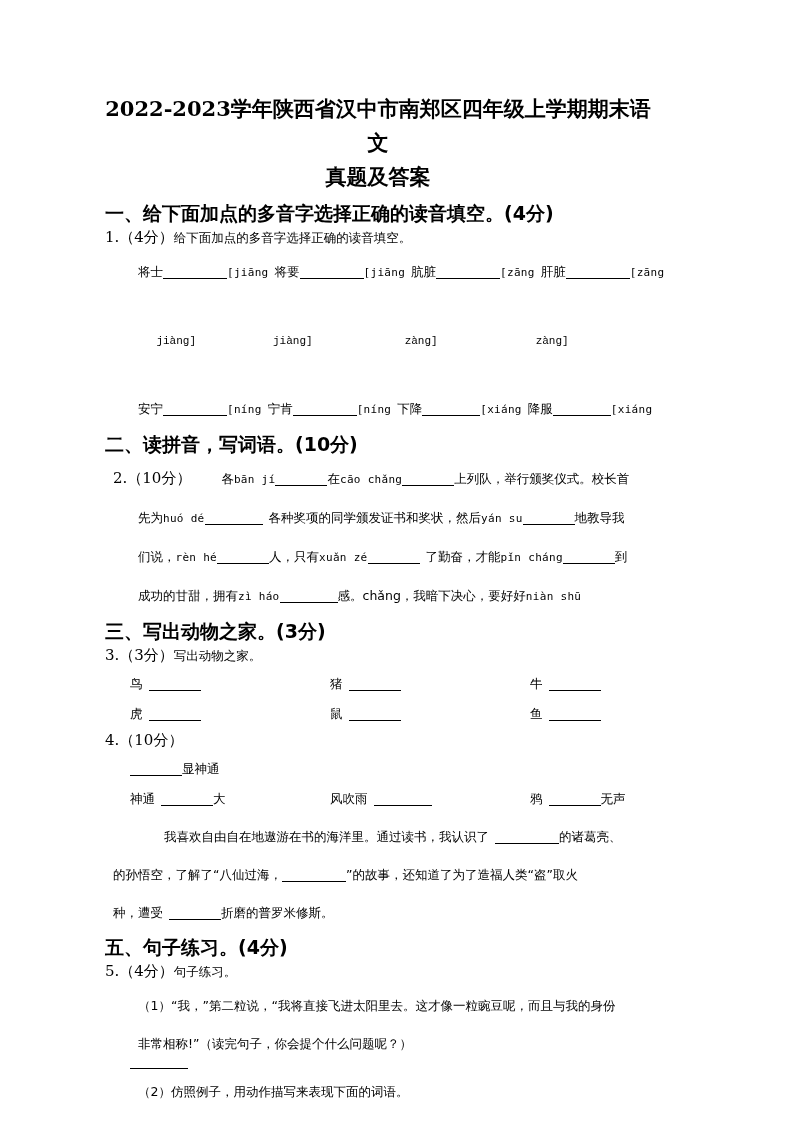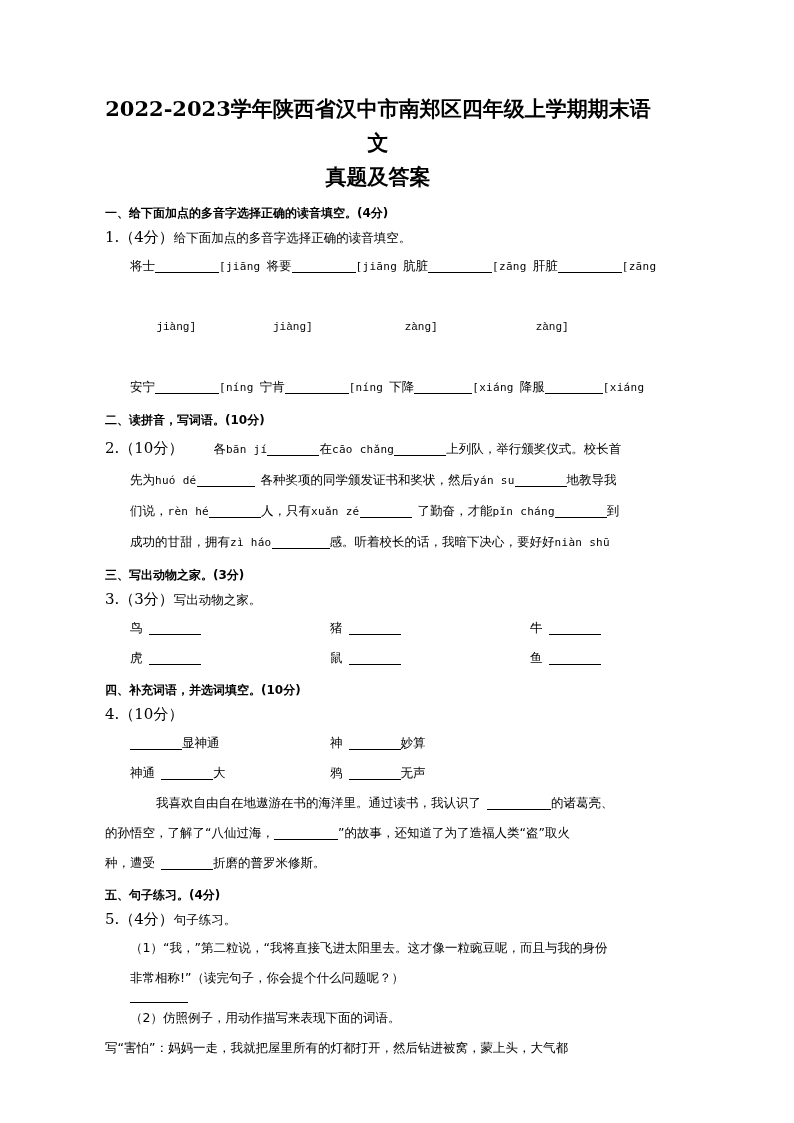--- a/index.html
+++ b/index.html
@@ -31,21 +31,21 @@
     font-size: 21px;
     font-weight: 700;
     line-height: 34px;
     letter-spacing: 0px;
     margin: 0 0 8px 0;
   }
 
   
   .sec-head {
     font-family: "DejaVu Sans", "Liberation Sans", sans-serif;
-    font-size: 12px;
+    font-size: 19px;
     font-weight: 700;
     line-height: 22px;
     margin: 6px 0 2px 0;
   }
 
   
   .q-stem {
     font-size: 12.5px;
     line-height: 22px;
     margin: 0 0 2px 0;
@@ -53,21 +53,21 @@
   }
   .q-num {
     font-family: "DejaVu Serif", "Liberation Serif", serif;
     font-size: 15px;
   }
 
   
   .body-line {
     font-size: 12.5px;
     line-height: 30px;
-    margin: 0;
+    margin: 8px;
     padding-left: 25px;
     white-space: nowrap;
     font-family: "DejaVu Sans", "Liberation Sans", sans-serif;
   }
   .indent2 { text-indent: 26px; }
 
   .py {
     font-family: "DejaVu Sans Mono", "Liberation Mono", monospace;
     font-size: 11px;
     letter-spacing: 0.3px;
@@ -150,21 +150,21 @@
 
   <div class="body-line">
     <span>先为</span><span class="py">huó dé</span><span class="blank b58"></span><span class="cell-gap"></span><span>各种奖项的同学颁发证书和奖状，然后</span><span class="py">yán su</span><span class="blank b52"></span><span>地教导我</span>
   </div>
 
   <div class="body-line">
     <span>们说，</span><span class="py">rèn hé</span><span class="blank b52"></span><span>人，只有</span><span class="py">xuǎn zé</span><span class="blank b52"></span><span class="cell-gap"></span><span>了勤奋，才能</span><span class="py">pǐn cháng</span><span class="blank b52"></span><span>到</span>
   </div>
 
   <div class="body-line">
-    <span>成功的甘甜，拥有</span><span class="py">zì háo</span><span class="blank b58"></span><span>感。听着校长的话，我暗下决心，要好好</span><span class="py">niàn shū</span>
+    <span>成功的甘甜，拥有</span><span class="py">zì háo</span><span class="blank b58"></span><span>感。chǎng，我暗下决心，要好好</span><span class="py">niàn shū</span>
   </div>
 
 
   <div class="sec-head">三、写出动物之家。(3分)</div>
 
   <div class="q-stem">
     <span class="q-num">3.（3分）</span><span>写出动物之家。</span>
   </div>
 
   <div class="grid3">
@@ -172,33 +172,32 @@
     <div><span>猪</span><span class="cell-gap"></span><span class="blank b52"></span></div>
     <div><span>牛</span><span class="cell-gap"></span><span class="blank b52"></span></div>
   </div>
 
   <div class="grid3">
     <div><span>虎</span><span class="cell-gap"></span><span class="blank b52"></span></div>
     <div><span>鼠</span><span class="cell-gap"></span><span class="blank b52"></span></div>
     <div><span>鱼</span><span class="cell-gap"></span><span class="blank b52"></span></div>
   </div>
 
-  <div class="sec-head">四、补充词语，并选词填空。(10分)</div>
 
   <div class="q-stem">
     <span class="q-num">4.（10分）</span>
   </div>
 
   <div class="grid3">
     <div><span class="blank b52"></span><span>显神通</span></div>
-    <div><span>神</span><span class="cell-gap"></span><span class="blank b52"></span><span>妙算</span></div>
   </div>
 
   <div class="grid3">
     <div><span>神通</span><span class="cell-gap"></span><span class="blank b52"></span><span>大</span></div>
+    <div><span>风吹雨</span><span class="cell-gap"></span><span class="blank b58"></span></div>
     <div><span>鸦</span><span class="cell-gap"></span><span class="blank b52"></span><span>无声</span></div>
   </div>
 
   <div class="body-line indent2">
     <span>我喜欢自由自在地遨游在书的海洋里。通过读书，我认识了</span><span class="cell-gap"></span><span class="blank b64"></span><span>的诸葛亮、</span>
   </div>
 
   <div class="body-line" style="padding-left:0">
     <span>的孙悟空，了解了“八仙过海，</span><span class="blank b64"></span><span>”的故事，还知道了为了造福人类“盗”取火</span>
   </div>

